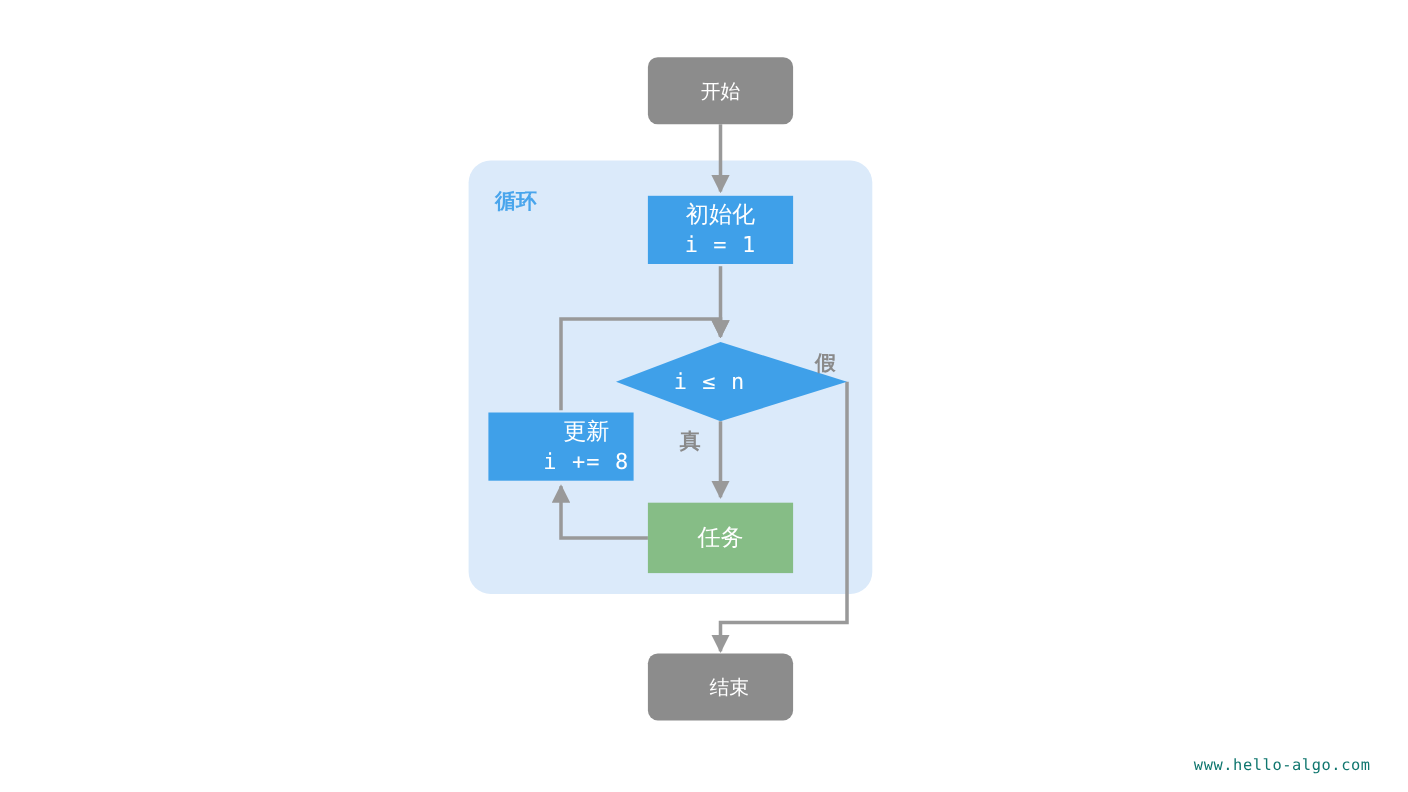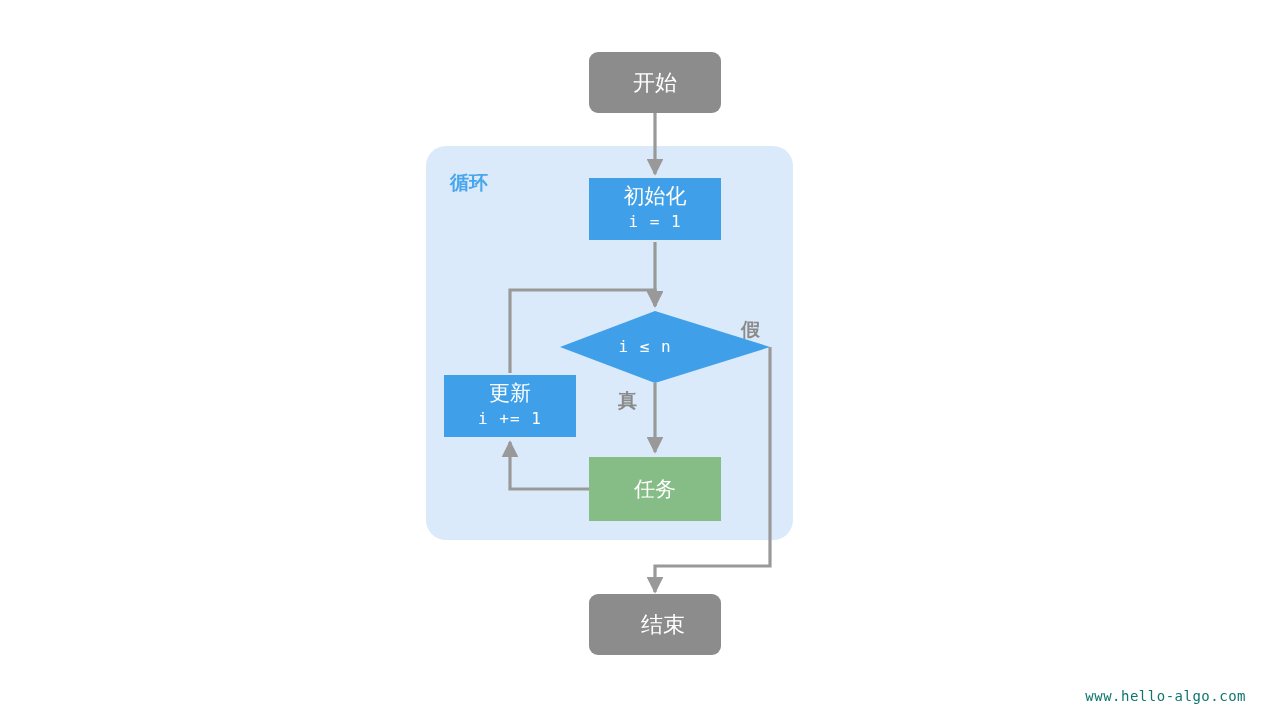--- a/index.html
+++ b/index.html
@@ -31,26 +31,26 @@
     pointer-events: none;
   }
   .lbl-cn {
     font-family: "Liberation Sans", sans-serif;
     font-size: 21px;
     line-height: 26px;
     white-space: nowrap;
   }
   .lbl-mono {
     font-family: "DejaVu Sans Mono", monospace;
-    font-size: 16px;
+    font-size: 20px;
     line-height: 26px;
     letter-spacing: 1px;
     white-space: nowrap;
   }
-  .terminal-label { font-size: 22px; }
+  .terminal-label { font-size: 18px; }
   .edge-label {
     position: absolute;
     color: #8a8a8a;
     font-family: "Liberation Sans", sans-serif;
     font-size: 19px;
     font-weight: bold;
     white-space: nowrap;
   }
   .group-label {
     position: absolute;
@@ -116,23 +116,23 @@
 
 <div class="node-label" style="left:589px; top:178px; width:132px; height:62px;justify-content:center;">
   <span class="lbl-cn">初始化</span>
   <span class="lbl-mono">i = 1</span>
 </div>
 
 <div class="node-label" style="left:540px; top:311px; width:210px; height:72px;">
   <span class="lbl-mono">i ≤ n</span>
 </div>
 
-<div class="node-label" style="left:444px; top:375px; width:132px; height:62px;">
+<div class="node-label" style="left:444px; top:375px; width:132px; height:62px;padding-left:23px;">
   <span class="lbl-cn">更新</span>
-  <span class="lbl-mono">i += 1</span>
+  <span class="lbl-mono">i += 8</span>
 </div>
 
 <div class="node-label" style="left:589px; top:457px; width:132px; height:64px;align-items:center;">
   <span class="lbl-cn">任务</span>
 </div>
 
 <div class="node-label" style="left:589px; top:594px; width:148px; height:61px;border-radius:27px;">
   <span class="lbl-cn terminal-label">结束</span>
 </div>
 

